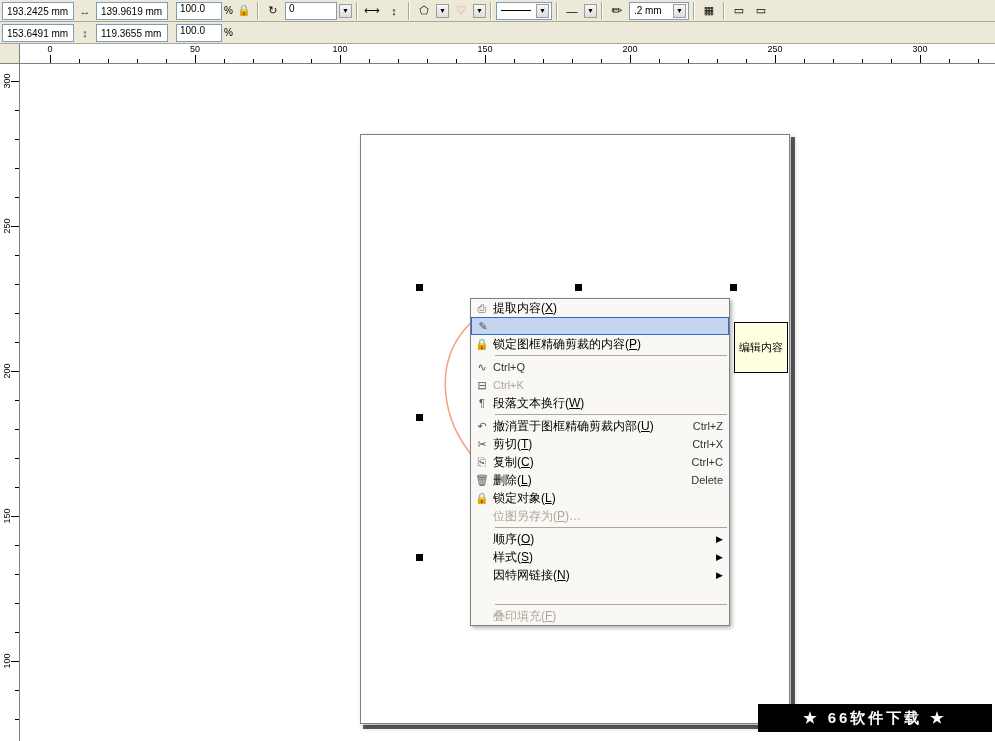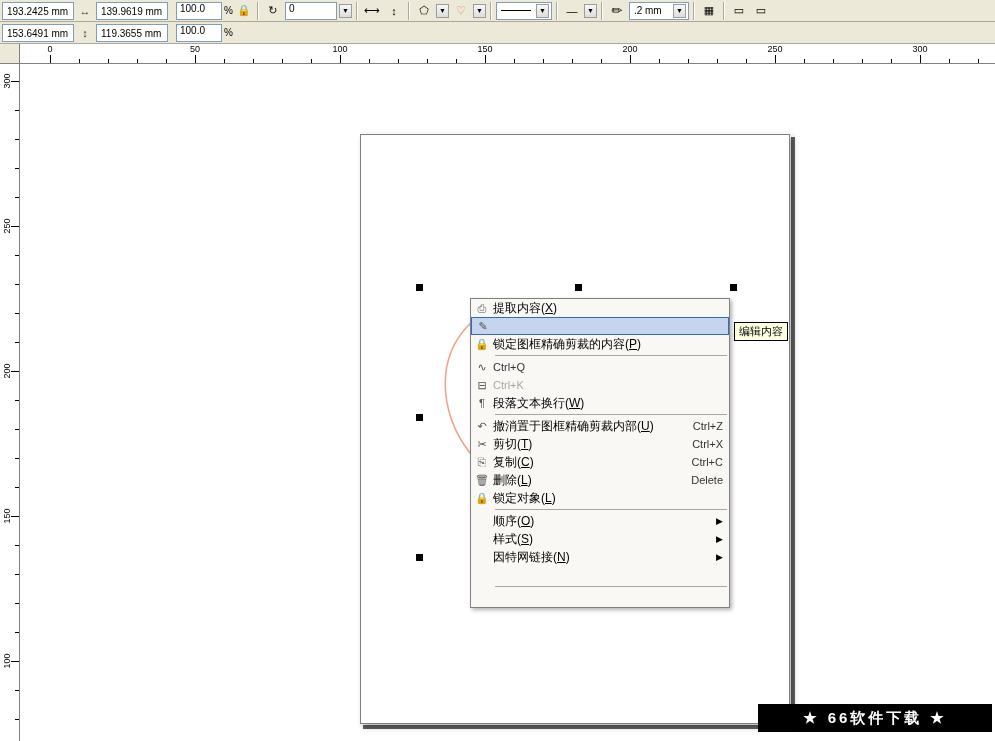--- a/index.html
+++ b/index.html
@@ -42,21 +42,21 @@
 .ctx-item { display: flex; align-items: center; height: 18px; padding: 0 6px 0 0; }
 .ctx-item.highlighted { background: #c5d4ef; border: 1px solid #3169c6; height: 18px; }
 .ctx-icon { width: 22px; height: 18px; display: flex; align-items: center; justify-content: center; color: #555; font-size: 11px; }
 .ctx-label { flex: 1; color: #000; }
 .ctx-label u { text-decoration: underline; }
 .ctx-shortcut { color: #333; font-size: 11px; }
 .ctx-item.disabled .ctx-label, .ctx-item.disabled .ctx-shortcut, .ctx-item.disabled .ctx-arrow { color: #aca899; }
 .ctx-sep { height: 1px; margin: 2px 2px 2px 24px; background: #aca899; }
 .ctx-arrow { font-size: 9px; color: #000; margin-left: 4px; }
 
-.tooltip { position: absolute; top: 322px; left: 734px; background: #ffffe1; border: 1px solid #000; padding: 1px 4px; font-size: 11px; }
+.tooltip { position: absolute; top: 322px; left: 734px; background: #ffffe1; border: 1px solid #000; padding: 17px 4px; font-size: 11px; }
 
 .watermark { position: absolute; bottom: 9px; right: 3px; width: 234px; height: 28px; background: #000; color: #fff; display: flex; align-items: center; justify-content: center; font-size: 15px; font-weight: bold; letter-spacing: 3px; }
 .watermark .star { margin: 0 8px; }
 
 .canvas-bg { position: absolute; inset: 0; background: #fff; }
 </style>
 </head>
 <body>
 
 <div class="toolbar">
@@ -251,20 +251,24 @@
     </div>
     <div class="ctx-item">
       <span class="ctx-icon">🗑</span>
       <span class="ctx-label">删除(<u>L</u>)</span>
       <span class="ctx-shortcut">Delete</span>
     </div>
     <div class="ctx-item">
       <span class="ctx-icon">🔒</span>
       <span class="ctx-label">锁定对象(<u>L</u>)</span>
     </div>
+    <div class="ctx-item disabled">
+      <span class="ctx-icon"></span>
+      <span class="ctx-label">位图另存为(<u>P</u>)…</span>
+    </div>
     <div class="ctx-sep"></div>
     <div class="ctx-item">
       <span class="ctx-icon"></span>
       <span class="ctx-label">顺序(<u>O</u>)</span>
       <span class="ctx-arrow">▶</span>
     </div>
     <div class="ctx-item">
       <span class="ctx-icon"></span>
       <span class="ctx-label">样式(<u>S</u>)</span>
       <span class="ctx-arrow">▶</span>
@@ -273,20 +277,21 @@
       <span class="ctx-icon"></span>
       <span class="ctx-label">因特网链接(<u>N</u>)</span>
       <span class="ctx-arrow">▶</span>
     </div>
     <div class="ctx-item disabled">
       <span class="ctx-icon"></span>
     </div>
     <div class="ctx-sep"></div>
     <div class="ctx-item disabled">
       <span class="ctx-icon"></span>
+      <span class="ctx-label">叠印填充(<u>F</u>)</span>
     </div>
   </div>
 
 <div class="tooltip">编辑内容</div>
 
 <div class="watermark">
   <span class="star">★</span>
   <span>66软件下载</span>
   <span class="star">★</span>
 </div>

